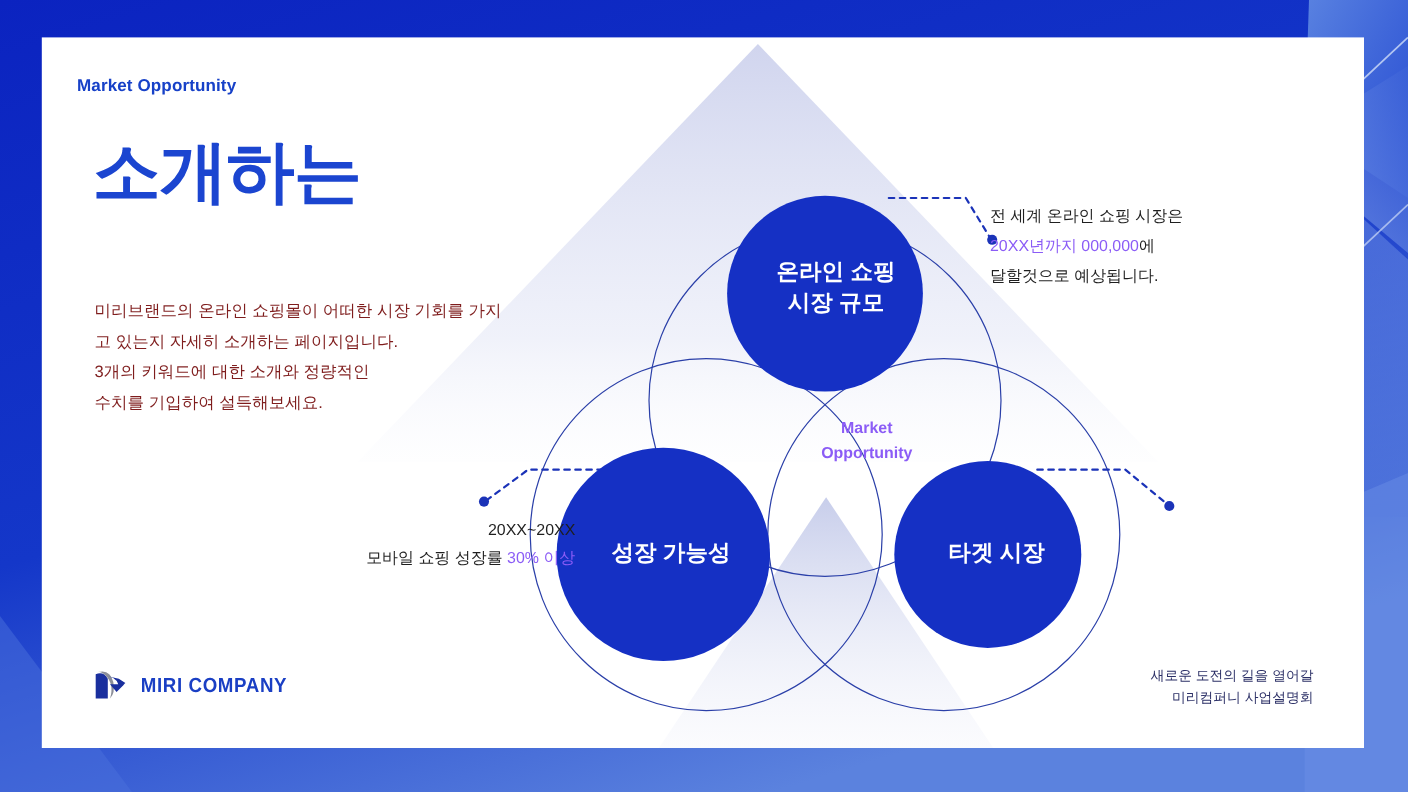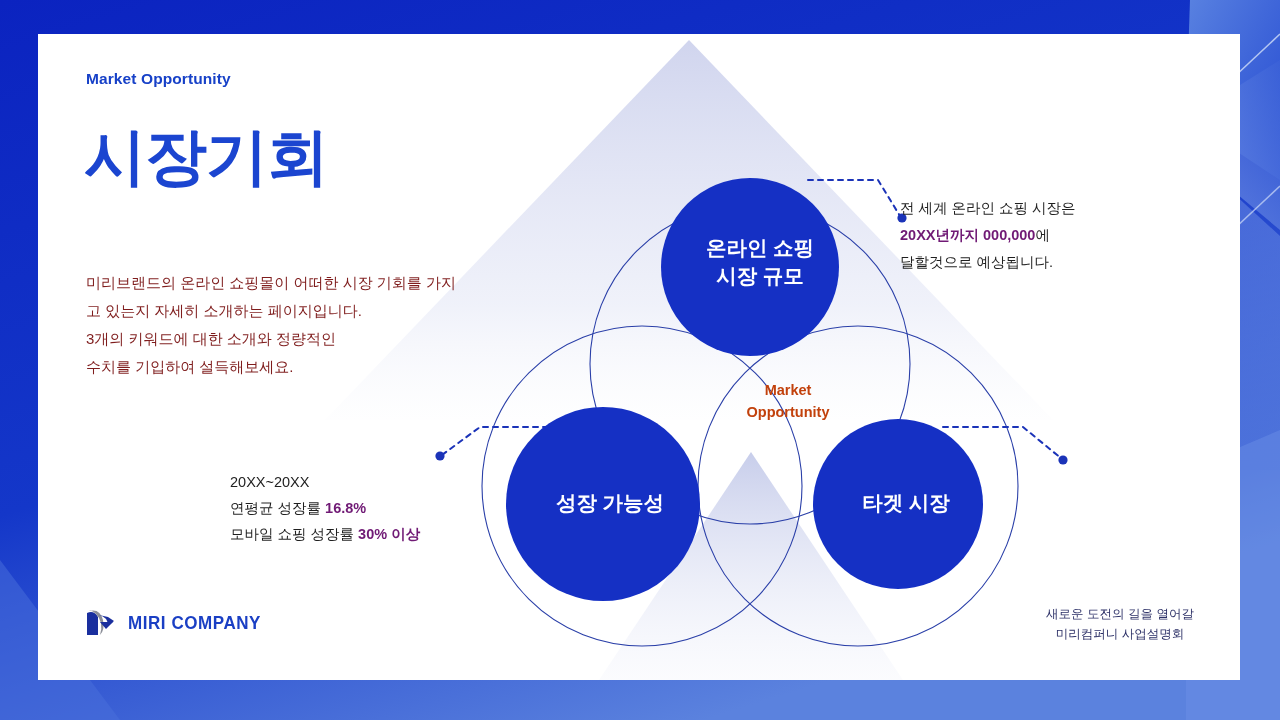--- a/index.html
+++ b/index.html
@@ -21,21 +21,21 @@
     background:#ffffff;
     overflow:hidden;
   }
 
   
   #watermarks { position:absolute; inset:0; pointer-events:none; }
   #watermarks svg { display:block; width:1202px; height:646px; }
 
   
   #eyebrow {
-    position:absolute; left:48px; top:36px;
+    position:absolute; left:32px; top:36px;
     font-size:15.5px; font-weight:bold; letter-spacing:.1px;
     color:#1741c8;
   }
   #title {
     position:absolute; left:46px; top:90px;
     font-size:62px; font-weight:bold; letter-spacing:-1px;
     color:#1b45d0; line-height:1.05; white-space:nowrap;
   }
   #lead {
     position:absolute; left:48px; top:235px;
@@ -50,46 +50,46 @@
   .node-label {
     position:absolute; text-align:center; color:#ffffff;
     font-weight:bold; line-height:1.35; pointer-events:none;
   }
   #label-top    { left:622px; top:200px; width:200px; font-size:20.5px; }
   #label-left   { left:472px; top:455px; width:200px; font-size:20.5px; }
   #label-right  { left:768px; top:455px; width:200px; font-size:20.5px; }
 
   #center-label {
     position:absolute; left:660px; top:345px; width:180px;
-    text-align:center; color:#c2410c; font-size:14.5px;
+    text-align:center; color:#8b5cf6; font-size:14.5px;
     font-weight:bold; line-height:1.55;
   }
 
   
   .callout { position:absolute; color:#1f1f1f; }
   #callout-tr {
     left:862px; top:150px; width:260px;
-    font-size:14.5px; line-height:27px; text-align:left;margin-top:11px;
+    font-size:14.5px; line-height:27px; text-align:left;
   }
   #callout-bl {
-    left:192px; top:435px; width:310px;
-    font-size:14.5px; line-height:26px; text-align:left;
-  }
-  .em { color:#701a75; font-weight:bold; }
+    left:175px; top:435px; width:310px;
+    font-size:14.5px; line-height:26px; text-align:right;
+  }
+  .em { color:#8b5cf6; font-weight:normal; }
 
   
   #logo { position:absolute; left:46px; top:574px; display:flex; align-items:center; gap:12px; }
   #logo-mark { width:32px; height:30px; }
   #logo-text {
     font-size:18.5px; font-weight:bold; letter-spacing:.6px;
     color:#1a3fc4; font-family:"Liberation Sans Narrow","Liberation Sans",sans-serif;
     transform:scaleX(.92); transform-origin:left center;
   }
   #footer-right {
-    position:absolute; right:46px; top:570px; text-align:center;
+    position:absolute; right:46px; top:570px; text-align:right;
     font-size:12.5px; line-height:20px; color:#2b2f66;
   }
 </style>
 </head>
 <body>
 
 <div id="bg">
   <svg viewBox="0 0 1280 720" xmlns="http://www.w3.org/2000/svg">
     <defs>
       <linearGradient id="bgGrad" x1="0" y1="0" x2="0.55" y2="1">
@@ -141,21 +141,21 @@
         </linearGradient>
       </defs>
 
       <polygon points="651,6 1015,386 287,386" fill="url(#triGrad)"></polygon>
 
       <polygon points="713,418 865,646 561,646" fill="url(#triGrad2)"></polygon>
     </svg>
   </div>
 
   <div id="eyebrow">Market Opportunity</div>
-  <h1 id="title">시장기회</h1>
+  <h1 id="title">소개하는</h1>
   <p id="lead">미리브랜드의 온라인 쇼핑몰이 어떠한 시장 기회를 가지
 고 있는지 자세히 소개하는 페이지입니다.
 3개의 키워드에 대한 소개와 정량적인
 수치를 기입하여 설득해보세요.</p>
 
   <div id="diagram">
     <svg viewBox="0 0 1202 646" xmlns="http://www.w3.org/2000/svg">
 
       <circle cx="712" cy="330" r="160" fill="none" stroke="#2a3fa8" stroke-width="1.1"></circle>
       <circle cx="604" cy="452" r="160" fill="none" stroke="#2a3fa8" stroke-width="1.1"></circle>
@@ -193,21 +193,20 @@
   </div>
 
   <div class="callout" id="callout-tr">
     <div>전 세계 온라인 쇼핑 시장은</div>
     <div><span class="em">20XX년까지 000,000</span><span>에</span></div>
     <div>달할것으로 예상됩니다.</div>
   </div>
 
   <div class="callout" id="callout-bl">
     <div>20XX~20XX</div>
-    <div><span>연평균 성장률 </span><span class="em">16.8%</span></div>
     <div><span>모바일 쇼핑 성장률 </span><span class="em">30% 이상</span></div>
   </div>
 
   <div id="logo">
     <span id="logo-mark">
       <svg viewBox="0 0 32 30" xmlns="http://www.w3.org/2000/svg">
         <path d="M3 27 L3 5 Q10 2 14 9 L14 27 Z" fill="#1a2f9e"></path>
         <path d="M5 3 Q16 0 19 12 Q21 22 16 27 Q20 14 12 6 Q8 2 5 3 Z" fill="#8c8f99"></path>
         <path d="M15 7 Q24 9 24 18 L30 13 L24 9 Z" fill="#1a2f9e"></path>
         <path d="M16 14 L29 14 L22 21 Z" fill="#1a2f9e"></path>

